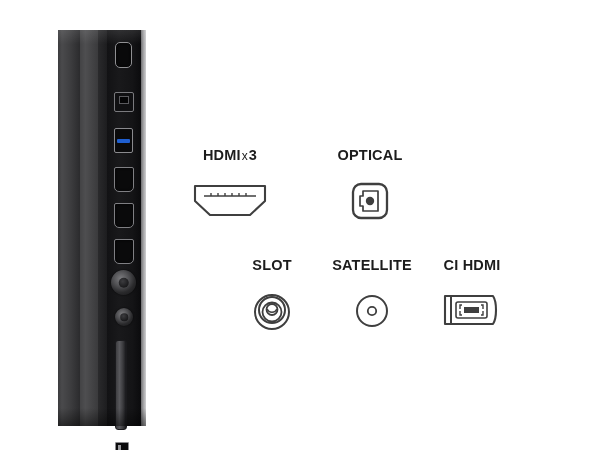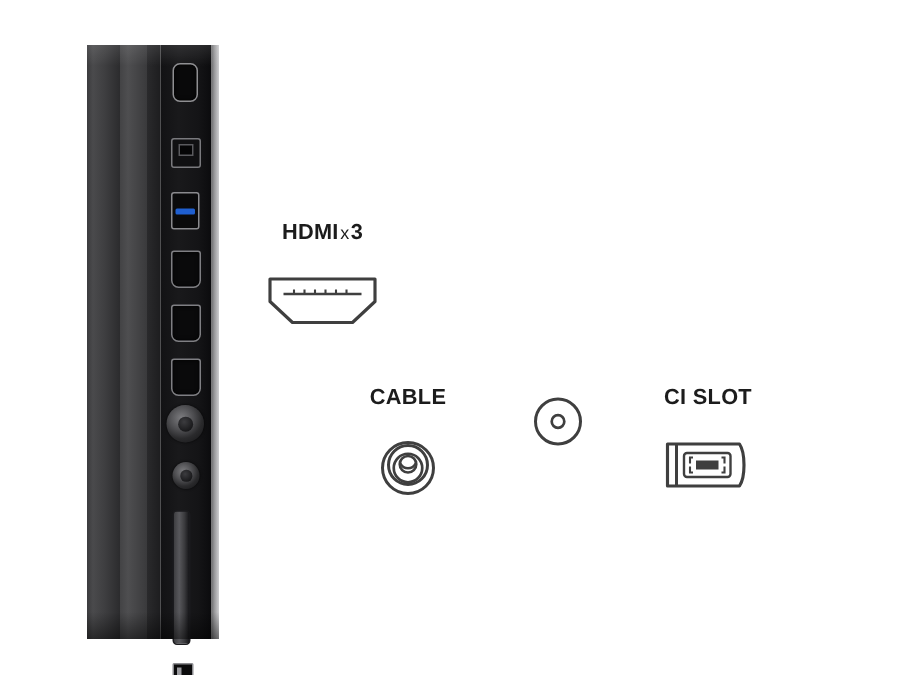--- a/index.html
+++ b/index.html
@@ -164,21 +164,21 @@
     top: 140px;
     width: 430px;
     height: 230px;
   }
 
   .row {
     position: absolute;
     display: flex;
     align-items: flex-start;
   }
-  .row-1 { left: 1px;  top: 8px; gap: 36px;  }
+  .row-1 { left: 16px;  top: 8px; gap: 36px;  }
   .row-2 { left: 62px; top: 118px; }
 
   .cell {
     display: flex;
     flex-direction: column;
     align-items: center;
   }
   .cell-label {
     color: #1c1c1c;
     font-family: "Liberation Sans", sans-serif;
@@ -268,48 +268,59 @@
             <line x1="32" y1="9" x2="32" y2="12" stroke="#3f3f3f" stroke-width="1.4"></line>
             <line x1="39" y1="9" x2="39" y2="12" stroke="#3f3f3f" stroke-width="1.4"></line>
             <line x1="46" y1="9" x2="46" y2="12" stroke="#3f3f3f" stroke-width="1.4"></line>
             <line x1="53" y1="9" x2="53" y2="12" stroke="#3f3f3f" stroke-width="1.4"></line>
           </svg>
         </div>
       </div>
 
 
 
+      <div class="cell w-optical">
+        <div class="cell-label"><span>OPTICAL</span></div>
+        <div class="cell-icon">
+          <svg width="38" height="40" viewBox="0 0 38 40">
+            <rect x="2" y="3" width="34" height="34" rx="8" ry="8" fill="none" stroke="#3f3f3f" stroke-width="2.3"></rect>
+            <path d="M12 10 H27 V30 H12 V25 H9 V15 H12 Z" fill="none" stroke="#3f3f3f" stroke-width="1.7" stroke-linejoin="round"></path>
+            <circle cx="19" cy="20" r="4.2" fill="#3f3f3f"></circle>
+          </svg>
+        </div>
+      </div>
     </div>
 
     <div class="row row-2">
 
       <div class="cell w-cable">
-        <div class="cell-label"><span>CABLE</span></div>
+        <div class="cell-label"><span>SLOT</span></div>
         <div class="cell-icon">
           <svg width="40" height="40" viewBox="0 0 40 40">
             <circle cx="20" cy="21" r="17" fill="none" stroke="#3f3f3f" stroke-width="2"></circle>
             <circle cx="20" cy="19" r="13" fill="none" stroke="#3f3f3f" stroke-width="2"></circle>
             <circle cx="20" cy="21" r="9.5" fill="none" stroke="#3f3f3f" stroke-width="1.8"></circle>
             <circle cx="20" cy="18.5" r="5.5" fill="none" stroke="#3f3f3f" stroke-width="1.8"></circle>
             <path d="M15 18 A5.5 5.5 0 0 0 25 18" fill="none" stroke="#3f3f3f" stroke-width="1.6"></path>
           </svg>
         </div>
       </div>
 
       <div class="cell w-satellite">
+        <div class="cell-label"><span>SATELLITE</span></div>
         <div class="cell-icon">
           <svg width="38" height="38" viewBox="0 0 38 38">
             <circle cx="19" cy="19" r="15" fill="none" stroke="#3f3f3f" stroke-width="2"></circle>
             <circle cx="19" cy="19" r="4.2" fill="none" stroke="#3f3f3f" stroke-width="1.8"></circle>
           </svg>
         </div>
       </div>
 
       <div class="cell w-cislot">
-        <div class="cell-label"><span>CI SLOT</span></div>
+        <div class="cell-label"><span>CI HDMI</span></div>
         <div class="cell-icon">
           <svg width="62" height="38" viewBox="0 0 62 38">
             <path d="M4 4 H52 C56 10 56 26 52 32 H4 Z" fill="none" stroke="#3f3f3f" stroke-width="2.1" stroke-linejoin="round"></path>
             <line x1="10" y1="4" x2="10" y2="32" stroke="#3f3f3f" stroke-width="2"></line>
             <rect x="15" y="10" width="31" height="16" rx="2" ry="2" fill="none" stroke="#3f3f3f" stroke-width="1.6"></rect>
             <path d="M21 13 H19 V17" fill="none" stroke="#3f3f3f" stroke-width="1.4"></path>
             <path d="M40 13 H42 V17" fill="none" stroke="#3f3f3f" stroke-width="1.4"></path>
             <path d="M21 23 H19 V19" fill="none" stroke="#3f3f3f" stroke-width="1.4"></path>
             <path d="M40 23 H42 V19" fill="none" stroke="#3f3f3f" stroke-width="1.4"></path>
             <rect x="23" y="15" width="15" height="6" fill="#3f3f3f"></rect>

